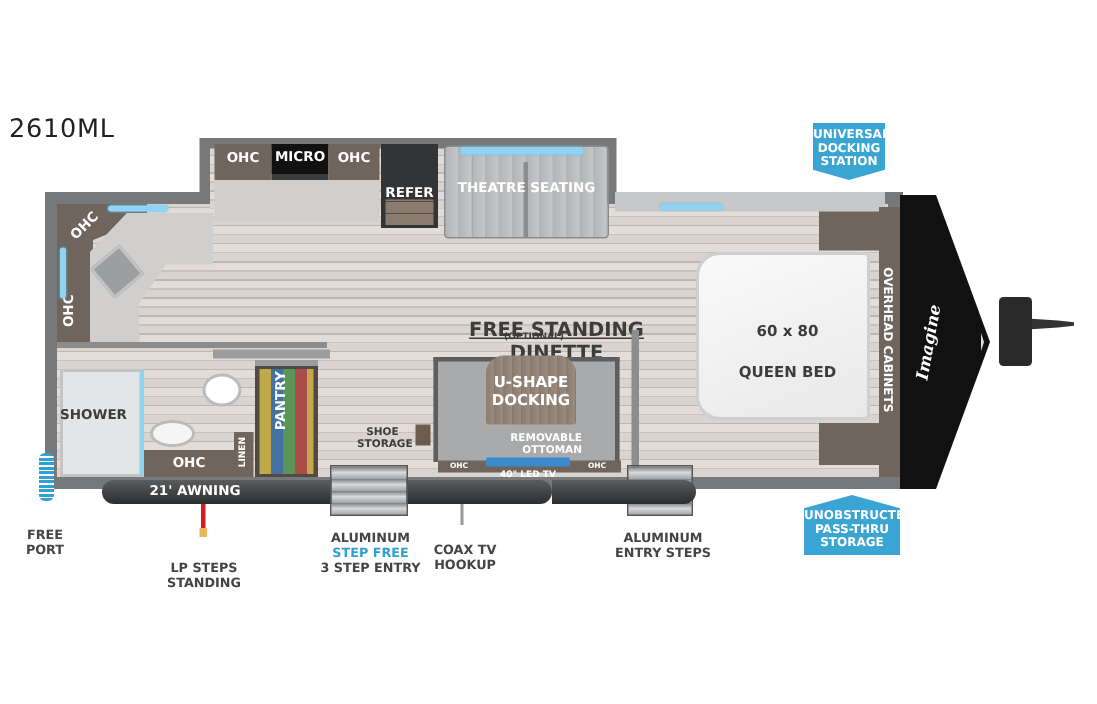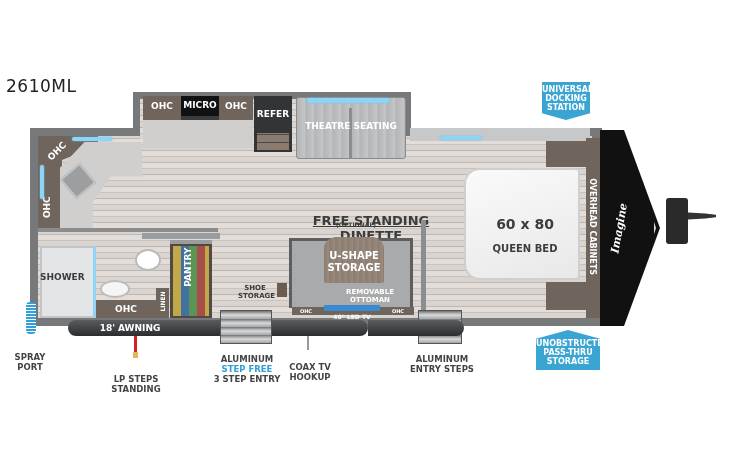--- a/index.html
+++ b/index.html
@@ -37,21 +37,21 @@
 
   <div class="abs cab" style="left:143px;top:96px;width:38px;height:24px;"></div>
   <div class="lbl lbl-w" style="left:143px;top:101px;width:38px;font-size:9px;">OHC</div>
   <div class="abs" style="left:181px;top:96px;width:38px;height:20px;background:#111;"></div>
   <div class="lbl lbl-w" style="left:181px;top:100px;width:38px;font-size:9px;">MICRO</div>
   <div class="abs" style="left:181px;top:116px;width:38px;height:30px;background:#3b3c3e;border-bottom:4px solid #6ec9ee;"></div>
   <div class="abs cab" style="left:219px;top:96px;width:34px;height:24px;"></div>
   <div class="lbl lbl-w" style="left:219px;top:101px;width:34px;font-size:9px;">OHC</div>
   <div class="abs counter" style="left:143px;top:120px;width:110px;height:28px;"></div>
   <div class="abs" style="left:254px;top:96px;width:38px;height:56px;background:#333436;"></div>
-  <div class="lbl lbl-w" style="left:254px;top:109px;width:38px;font-size:9px;">REFER</div>
+  <div class="lbl lbl-w" style="left:254px;top:124px;width:38px;font-size:9px;">REFER</div>
   <div class="abs" style="left:257px;top:133px;width:32px;height:17px;background:repeating-linear-gradient(0deg,#8a7b6e 0,#8a7b6e 7px,#4b4b4b 7px,#4b4b4b 8px);"></div>
 
   <div class="abs" style="left:296px;top:97px;width:110px;height:62px;background:repeating-linear-gradient(90deg,#b4b5b7 0,#c5c6c8 8px,#a9aaac 9px);border:1px solid #8a8b8d;border-radius:3px;"></div>
   <div class="abs led" style="left:307px;top:98px;width:82px;height:5px;"></div>
   <div class="abs" style="left:349px;top:108px;width:3px;height:50px;background:#8c8d8f;"></div>
   <div class="lbl lbl-w" style="left:296px;top:121px;width:110px;font-size:9px;">THEATRE SEATING</div>
 
   <div class="abs" style="left:410px;top:128px;width:180px;height:13px;background:#c7c8ca;"></div>
   <div class="abs led" style="left:440px;top:136px;width:42px;height:4px;"></div>
 
@@ -78,65 +78,65 @@
   <div class="lbl lbl-w" style="left:166px;top:262px;width:44px;font-size:9px;transform:rotate(-90deg);">PANTRY</div>
   <div class="abs" style="left:142px;top:233px;width:78px;height:6px;background:#9b9c9e;"></div>
 
   <div class="lbl" style="left:238px;top:284px;width:34px;font-size:7px;">SHOE STORAGE</div>
   <div class="abs" style="left:277px;top:283px;width:10px;height:14px;background:#6b5c4f;"></div>
 
   <div class="lbl" style="left:311px;top:214px;width:120px;font-size:13px;text-decoration:underline;">FREE STANDING DINETTE</div>
   <div class="lbl" style="left:296px;top:222px;width:120px;font-size:6px;">(OPTIONAL)</div>
   <div class="abs" style="left:289px;top:238px;width:124px;height:70px;background:#a9aaac;border:3px solid #5d5e60;border-bottom:none;"></div>
   <div class="abs" style="left:324px;top:237px;width:60px;height:46px;background:repeating-linear-gradient(90deg,#8b7d71 0,#9a8b7e 5px,#7e7064 6px);border-radius:12px 12px 2px 2px;"></div>
-  <div class="lbl lbl-w" style="left:326px;top:250px;width:56px;font-size:10px;">U-SHAPE STORAGE</div>
-  <div class="lbl lbl-w" style="left:336px;top:288px;width:68px;font-size:7px;">REMOVABLE OTTOMAN</div>
+  <div class="lbl lbl-w" style="left:326px;top:250px;width:56px;font-size:10px;">U-SHAPE DOCKING</div>
+  <div class="lbl lbl-w" style="left:320px;top:288px;width:68px;font-size:7px;text-align:right;">REMOVABLE OTTOMAN</div>
   <div class="abs" style="left:292px;top:307px;width:122px;height:8px;background:#6f655c;"></div>
   <div class="abs" style="left:324px;top:305px;width:56px;height:6px;background:#3a8ad0;border-radius:1px;"></div>
   <div class="lbl lbl-w" style="left:294px;top:309px;width:24px;font-size:5px;">OHC</div>
   <div class="lbl lbl-w" style="left:386px;top:309px;width:24px;font-size:5px;">OHC</div>
   <div class="lbl lbl-w" style="left:322px;top:314px;width:60px;font-size:6px;">40" LED TV</div>
   <div class="abs" style="left:421px;top:220px;width:5px;height:100px;background:#8c8d8f;"></div>
 
   <div class="abs" style="left:464px;top:168px;width:116px;height:112px;background:linear-gradient(160deg,#fafafa,#e8e8e8);border:2px solid #cfcfcf;border-radius:16px 4px 4px 16px;"></div>
-  <div class="lbl" style="left:490px;top:216px;width:70px;font-size:14px;">60 x 80</div>
+  <div class="lbl" style="left:490px;top:216px;width:70px;font-size:10px;">60 x 80</div>
   <div class="lbl" style="left:484px;top:243px;width:82px;font-size:10px;">QUEEN BED</div>
   <div class="abs cab" style="left:546px;top:141px;width:40px;height:26px;"></div>
   <div class="abs cab" style="left:546px;top:282px;width:40px;height:28px;"></div>
   <div class="abs cab" style="left:586px;top:138px;width:14px;height:180px;"></div>
   <div class="lbl lbl-w" style="left:532px;top:222px;width:120px;font-size:8px;transform:rotate(90deg);">OVERHEAD CABINETS</div>
 
   <div class="abs" style="left:600px;top:130px;width:60px;height:196px;background:#111;clip-path:polygon(0 0,40% 0,100% 50%,40% 100%,0 100%);"></div>
   <div class="abs" style="left:606px;top:136px;width:50px;height:184px;border-right:2px solid #ddd;clip-path:polygon(0 0,40% 0,100% 50%,40% 100%,0 100%);"></div>
   <div class="lbl lbl-w" style="left:590px;top:222px;width:60px;font-size:11px;font-style:italic;font-family:'DejaVu Serif',serif;transform:rotate(-80deg);">Imagine</div>
 
   <div class="abs" style="left:680px;top:212px;width:36px;height:8px;background:#333;clip-path:polygon(0 0,70% 20%,100% 35%,100% 65%,70% 80%,0 100%);"></div>
   <div class="abs" style="left:666px;top:198px;width:22px;height:46px;background:#2a2a2a;border-radius:3px;"></div>
 
   <div class="abs" style="left:68px;top:320px;width:300px;height:16px;background:linear-gradient(180deg,#5b5c5e,#2c2d2f);border-radius:8px;"></div>
-  <div class="lbl lbl-w" style="left:80px;top:323px;width:100px;font-size:9px;">18' AWNING</div>
+  <div class="lbl lbl-w" style="left:80px;top:323px;width:100px;font-size:9px;">21' AWNING</div>
 
   <div class="abs steps" style="left:220px;top:310px;width:52px;height:34px;"></div>
   <div class="abs steps" style="left:418px;top:310px;width:44px;height:34px;"></div>
   <div class="abs" style="left:368px;top:320px;width:96px;height:16px;background:linear-gradient(180deg,#5b5c5e,#2c2d2f);border-radius:0 8px 8px 0;"></div>
 
   <div class="abs" style="left:26px;top:302px;width:10px;height:32px;background:repeating-linear-gradient(0deg,#2fa0d8 0,#2fa0d8 2px,#fff 2px,#fff 3px);border-radius:4px;"></div>
 
   <div class="abs" style="left:134px;top:336px;width:3px;height:18px;background:#d0201f;"></div>
   <div class="abs" style="left:133px;top:352px;width:5px;height:6px;background:#e7b55a;"></div>
 
   <div class="abs" style="left:307px;top:336px;width:2px;height:14px;background:#999;"></div>
 </div>
 
 <div class="badge" style="left:536px;top:330px;width:64px;height:40px;padding-top:9px;clip-path:polygon(0 22%,50% 0,100% 22%,100% 100%,0 100%);">
   <span>UNOBSTRUCTED PASS-THRU STORAGE</span>
 </div>
 
 <div class="callout" style="left:4px;top:352px;width:52px;">
-  <div>SPRAY</div>
+  <div>FREE</div>
   <div>PORT</div>
 </div>
 <div class="callout" style="left:104px;top:374px;width:64px;">
   <div>LP STEPS</div>
   <div>STANDING</div>
 </div>
 <div class="callout" style="left:210px;top:354px;width:74px;">
   <div>ALUMINUM</div>
   <div class="blue">STEP FREE</div>
   <div>3 STEP ENTRY</div>

